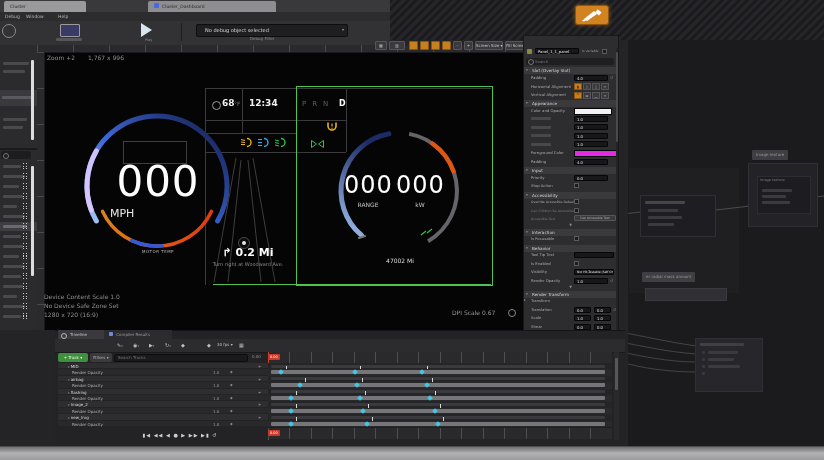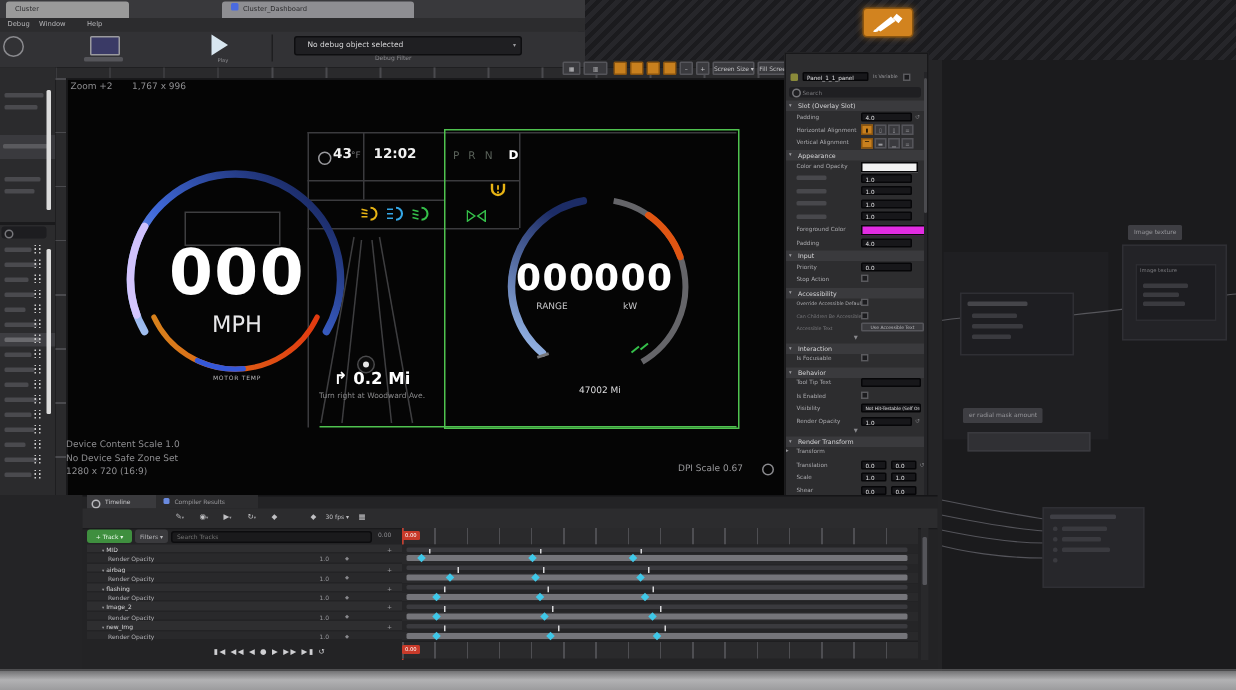--- a/index.html
+++ b/index.html
@@ -36,21 +36,21 @@
     background-image:repeating-linear-gradient(180deg,#4a4a4e 0 1px,transparent 1px 36px);background-position:3px 0;}
   .canvmeta{position:absolute;font-size:6px;color:#8f8f92;}
   .gline{position:absolute;background:#3b3b3e;}
   .greenrect{position:absolute;border:1px solid #4fc24f;}
   .greenline{position:absolute;background:#4fc24f;height:1px;}
   .wirebox{position:absolute;border:1px solid #3e3e40;}
   .minibtn{position:absolute;top:41px;height:9px;background:#3a3a3e;border:1px solid #55555a;
     border-radius:1px;color:#c3c3c6;font-size:4px;line-height:8px;text-align:center;box-sizing:border-box;}
   .minibtn.orange{background:#c8801e;border-color:#8a5510;}
   
-  .big0{position:absolute;color:#fff;font-weight:bold;letter-spacing:1px;}
+  .big0{position:absolute;color:#fff;font-weight:normal;letter-spacing:1px;}
   
   .details{left:523px;top:35px;width:96px;height:310px;background:#2d2d2f;border:1px solid #18181a;box-sizing:border-box;}
   .dtabstrip{left:523px;top:35px;width:96px;height:10px;background:#242427;}
   .dtab{left:523px;top:35px;width:40px;height:10px;background:#3a3a3d;color:#d0d0d2;font-size:4.5px;
     line-height:10px;text-align:center;}
   .dsec{position:absolute;left:524px;width:93px;height:7px;background:#3a3a3d;color:#d6d6d8;
     font-size:4.2px;line-height:7px;padding-left:8px;box-sizing:border-box;}
   .dsec::before{content:"▾";position:absolute;left:2px;font-size:3.5px;color:#9a9a9e;}
   .dlab{position:absolute;left:531px;color:#aaaaae;font-size:3.8px;line-height:6px;white-space:nowrap;}
   .dbarlab{position:absolute;left:531px;width:20px;height:3px;background:#48484c;border-radius:1px;}
@@ -313,27 +313,27 @@
         <stop offset="0" stop-color="#d8821c"></stop>
           <stop offset="1" stop-color="#e23a10"></stop>
       </linearGradient>
     </defs>
     <path d="M 14.4 110 A 70 70 0 1 1 135.6 110" stroke="url(#blueRing)" stroke-width="5" fill="none" stroke-linecap="round"></path>
     <path d="M 9.2 98.9 A 70 70 0 0 1 14.4 40" stroke="#dcc8ff" stroke-width="5" fill="none" stroke-linecap="round" opacity="0.9"></path>
     <path d="M 20.6 100.4 A 60 60 0 0 0 129.4 100.4" stroke="url(#tempArc)" stroke-width="3.5" fill="none" stroke-linecap="round"></path>
     <path d="M 49.6 129.4 A 60 60 0 0 0 80.2 134.8" stroke="#3558d8" stroke-width="3.5" fill="none" stroke-linecap="round"></path>
   </svg>
   <div class="big0 txt" style="left:110px;top:160px;width:96px;text-align:center;font-size:42px;line-height:44px;">000</div>
-  <div class="abs txt" style="left:110px;top:207px;width:96px;text-align:center;font-size:15px;color:#e8e8ea;">MPH</div>
+  <div class="abs txt" style="left:110px;top:207px;width:96px;font-size:11px;color:#e8e8ea;">MPH</div>
   <div class="abs txt" style="left:110px;top:249px;width:96px;text-align:center;font-size:4px;color:#b8b8ba;letter-spacing:.5px;">MOTOR TEMP</div>
 
   <div class="gearc" style="left:212px;top:101px;width:7px;height:7px;"></div>
-  <div class="abs txt" style="left:222px;top:98px;font-size:9px;font-weight:bold;color:#f2f2f2;">43</div>
+  <div class="abs txt" style="left:222px;top:98px;font-size:9px;font-weight:bold;color:#f2f2f2;">68</div>
   <div class="abs txt" style="left:234px;top:100px;font-size:6px;color:#77777a;">°F</div>
-  <div class="abs txt" style="left:249px;top:98px;font-size:9px;font-weight:bold;color:#f2f2f2;">12:02</div>
+  <div class="abs txt" style="left:249px;top:98px;font-size:9px;font-weight:bold;color:#f2f2f2;">12:34</div>
 
   <div class="abs txt" style="left:302px;top:100px;font-size:7px;color:#5a625a;letter-spacing:6px;">
     <span>P</span><span>R</span><span>N</span>
   </div>
   <div class="abs txt" style="left:339px;top:99px;font-size:8px;font-weight:bold;color:#fff;">D</div>
 
   <svg class="abs" style="left:326px;top:121px;" width="12" height="11" viewBox="0 0 12 11">
     <path d="M2 1.5 L2 5 A4 4 0 0 0 10 5 L10 1.5" stroke="#e8b414" stroke-width="1.6" fill="none"></path>
     <line x1="6" y1="2.5" x2="6" y2="5.5" stroke="#e8b414" stroke-width="1.2"></line>
     <circle cx="6" cy="7.2" r="0.7" fill="#e8b414"></circle>

